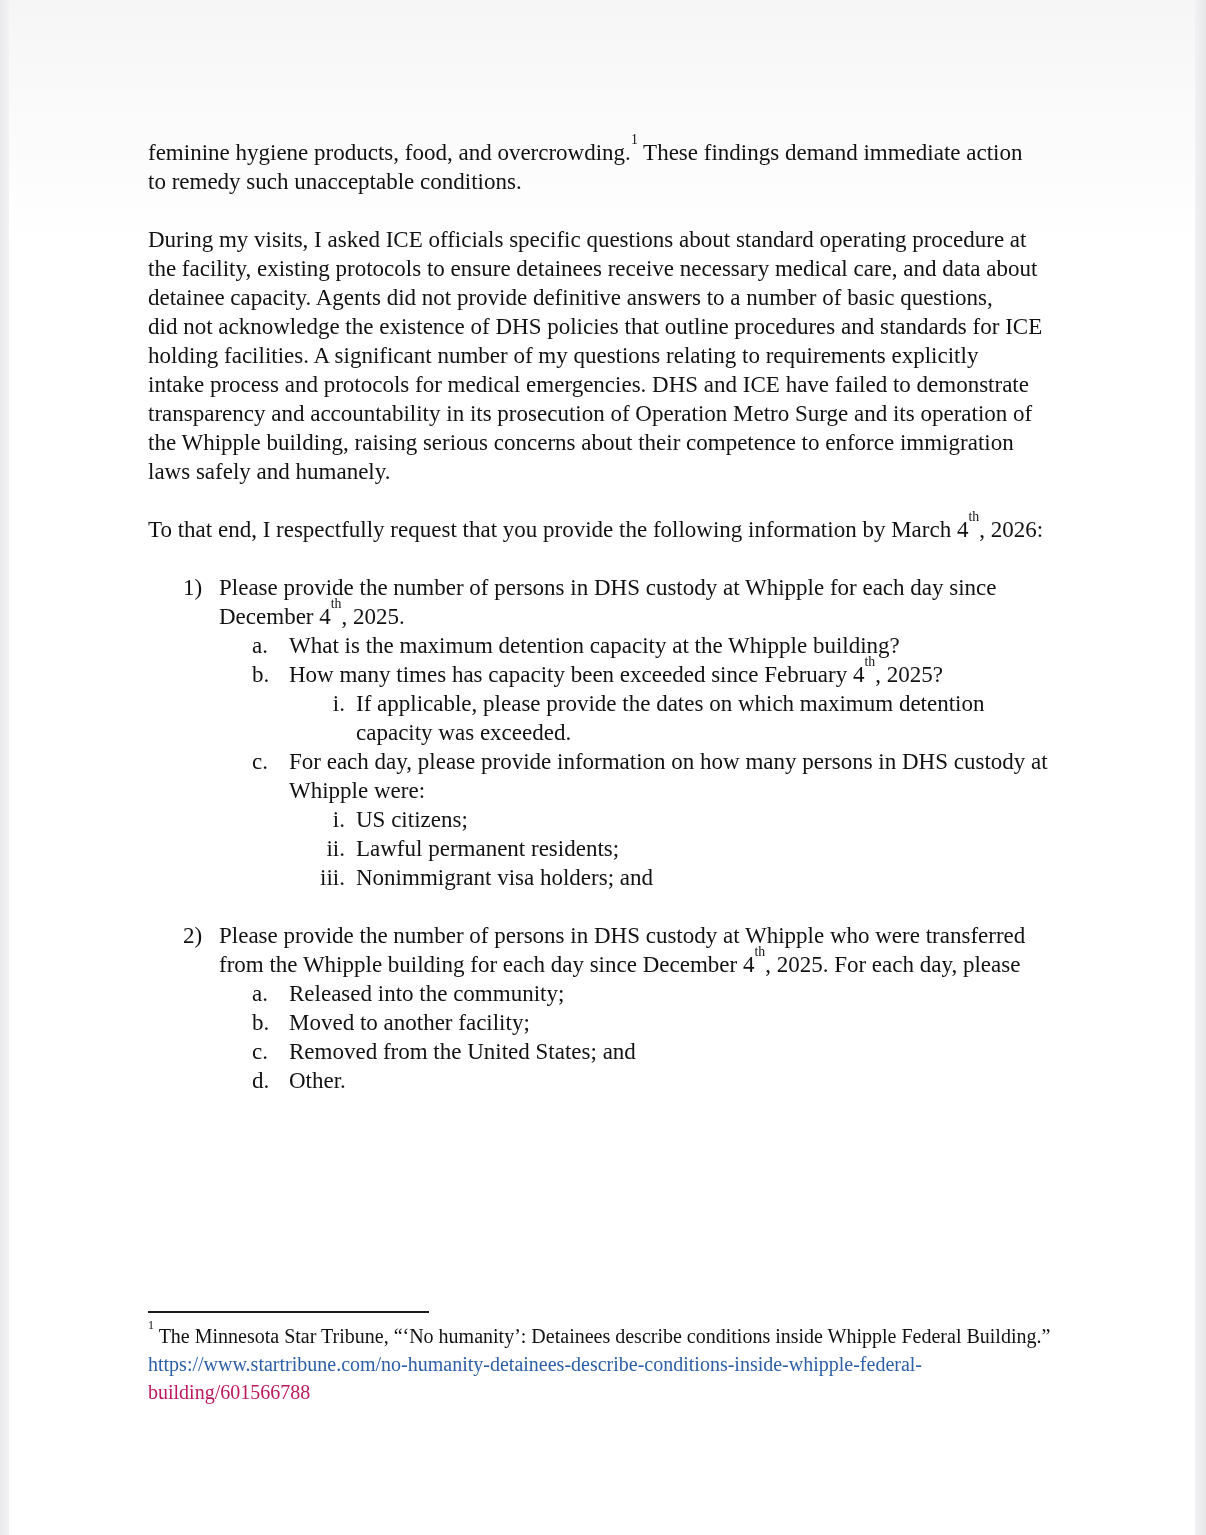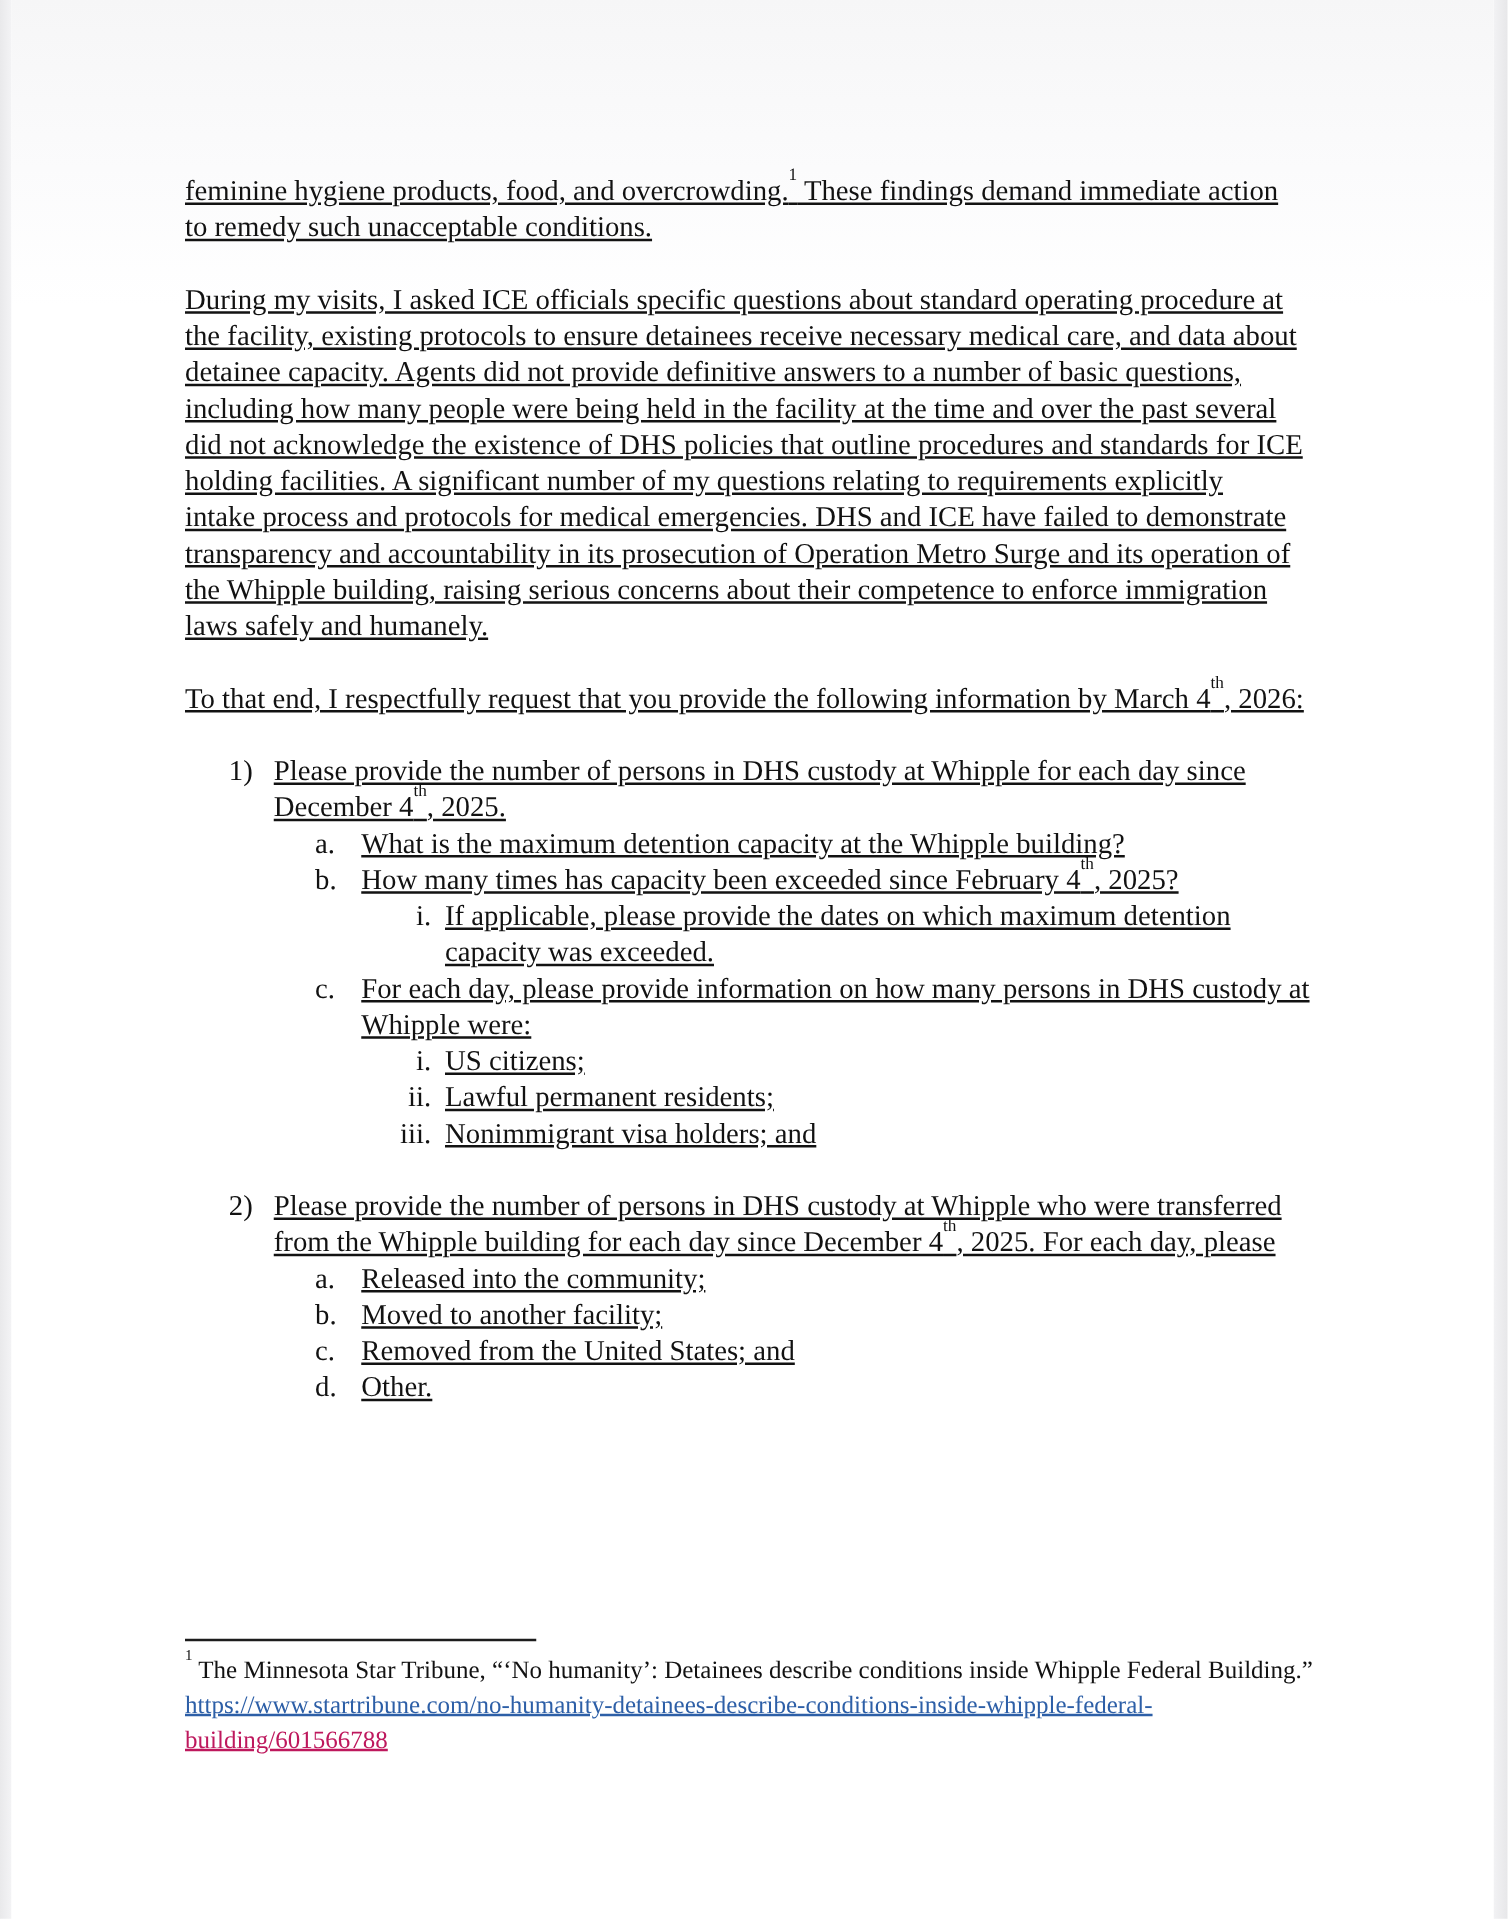--- a/index.html
+++ b/index.html
@@ -39,21 +39,20 @@
     left: 148px;
     top: 138px;
     width: 930px;
     font-size: 23px;
   }
   .line {
     position: relative;
     height: 29px;
     line-height: 29px;
     white-space: nowrap;
-    text-decoration: underline;
   }
   .spacer { height: 29px; }
   .indent-1 { padding-left: 71px; }
   .indent-2 { padding-left: 141px; }
   .indent-3 { padding-left: 208px; }
   .marker { position: absolute; }
   .indent-1 > .marker { left: 35px; }
   .indent-2 > .marker { left: 104px; }
   .indent-3 > .marker { left: 140px; width: 57px; text-align: right; }
   sup.ss {
@@ -72,39 +71,37 @@
   .fn-rule {
     width: 281px;
     border-top: 2px solid #1c1c1c;
     margin-bottom: 9px;
   }
   .fn-line {
     line-height: 28px;
     white-space: nowrap;
   }
   a.link {
-    text-decoration: underline;
     cursor: pointer;
   }
 </style>
 </head>
 <body>
 
 <div class="edge-left"></div>
 <div class="edge-right"></div>
 <div class="scan-wash"></div>
 
 <div class="doc">
     <div class="line"><span>feminine hygiene products, food, and overcrowding.</span><sup class="ss">1</sup><span> These findings demand immediate action</span></div>
     <div class="line"><span>to remedy such unacceptable conditions.</span></div>
     <div class="spacer"></div>
     <div class="line"><span>During my visits, I asked ICE officials specific questions about standard operating procedure at</span></div>
     <div class="line"><span>the facility, existing protocols to ensure detainees receive necessary medical care, and data about</span></div>
     <div class="line"><span>detainee capacity. Agents did not provide definitive answers to a number of basic questions,</span></div>
-    <div class="line"><span>including how many people were being held in the facility at the time and over the past several</span></div>
     <div class="line"><span>did not acknowledge the existence of DHS policies that outline procedures and standards for ICE</span></div>
     <div class="line"><span>holding facilities. A significant number of my questions relating to requirements explicitly</span></div>
     <div class="line"><span>intake process and protocols for medical emergencies. DHS and ICE have failed to demonstrate</span></div>
     <div class="line"><span>transparency and accountability in its prosecution of Operation Metro Surge and its operation of</span></div>
     <div class="line"><span>the Whipple building, raising serious concerns about their competence to enforce immigration</span></div>
     <div class="line"><span>laws safely and humanely.</span></div>
     <div class="spacer"></div>
     <div class="line"><span>To that end, I respectfully request that you provide the following information by March 4</span><sup class="ss">th</sup><span>, 2026:</span></div>
     <div class="spacer"></div>
     <div class="line indent-1"><span class="marker">1)</span><span>Please provide the number of persons in DHS custody at Whipple for each day since</span></div>

